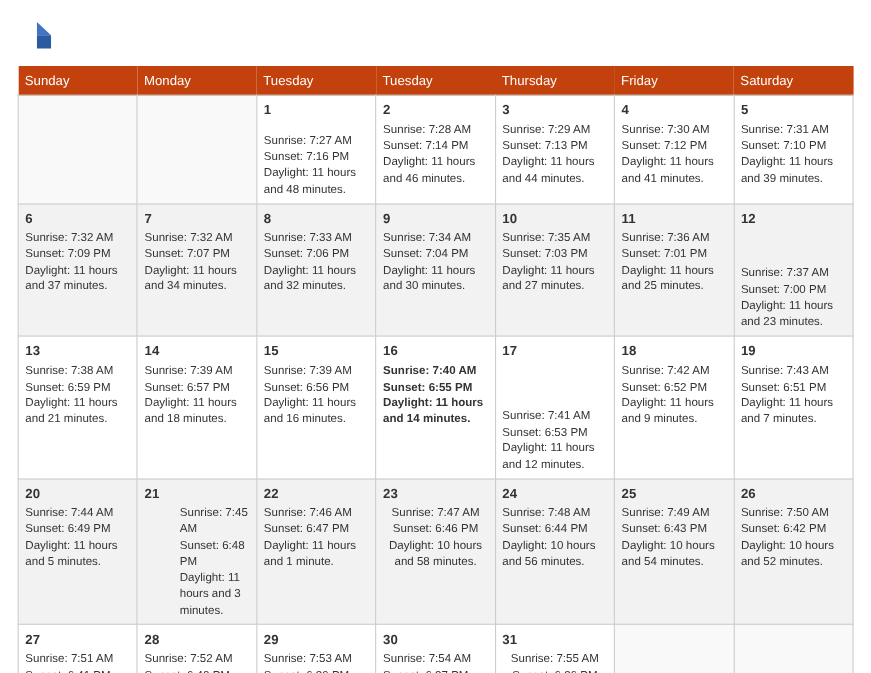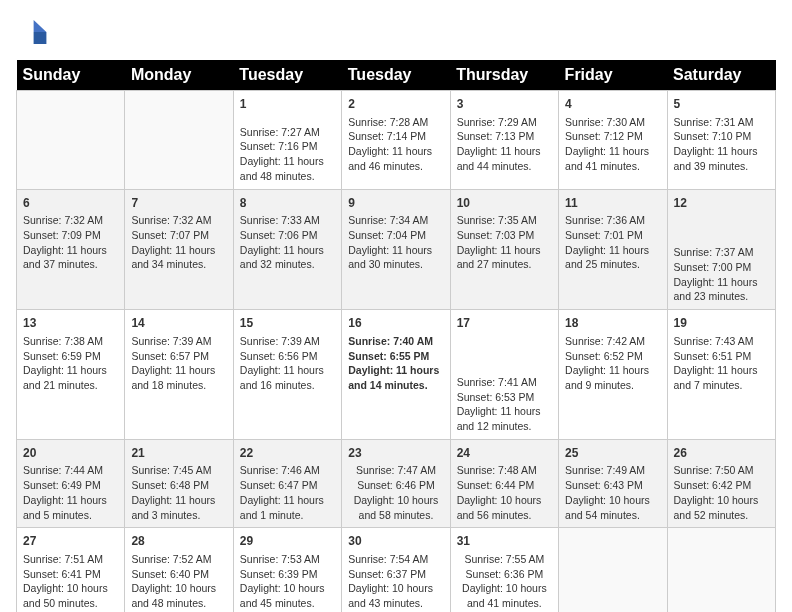--- a/index.html
+++ b/index.html
@@ -41,26 +41,26 @@
     .location {
       font-size: 14px;
       color: #555;
     }
     table {
       width: 100%;
       border-collapse: collapse;
       font-size: 11px;
     }
     thead tr th {
-      background: #000000;
+      background: #c2410c;
       color: #fff;
       text-align: left;
       padding: 6px 6px;
-      font-size: 16px;
-      font-weight: bold;
+      font-size: 12px;
+      font-weight: normal;
     }
     tbody tr td {
       border: 1px solid #ccc;
       vertical-align: top;
       padding: 5px 6px;
       height: 80px;
       width: calc(100% / 7);
       color: #333;
       line-height: 1.4;
     }
@@ -240,21 +240,21 @@
       </tr>
       <tr>
         <td>
           <span class="day-num">20</span>
           <div class="day-info" style="white-space: pre-line;">Sunrise: 7:44 AM
 Sunset: 6:49 PM
 Daylight: 11 hours and 5 minutes.</div>
         </td>
         <td>
           <span class="day-num">21</span>
-          <div class="day-info" style="white-space: pre-line;">Sunrise: 7:45 AM
+          <div class="day-info" style="white-space: pre-line; margin-left: 32px;">Sunrise: 7:45 AM
 Sunset: 6:48 PM
 Daylight: 11 hours and 3 minutes.</div>
         </td>
         <td>
           <span class="day-num">22</span>
           <div class="day-info" style="white-space: pre-line;">Sunrise: 7:46 AM
 Sunset: 6:47 PM
 Daylight: 11 hours and 1 minute.</div>
         </td>
         <td>

